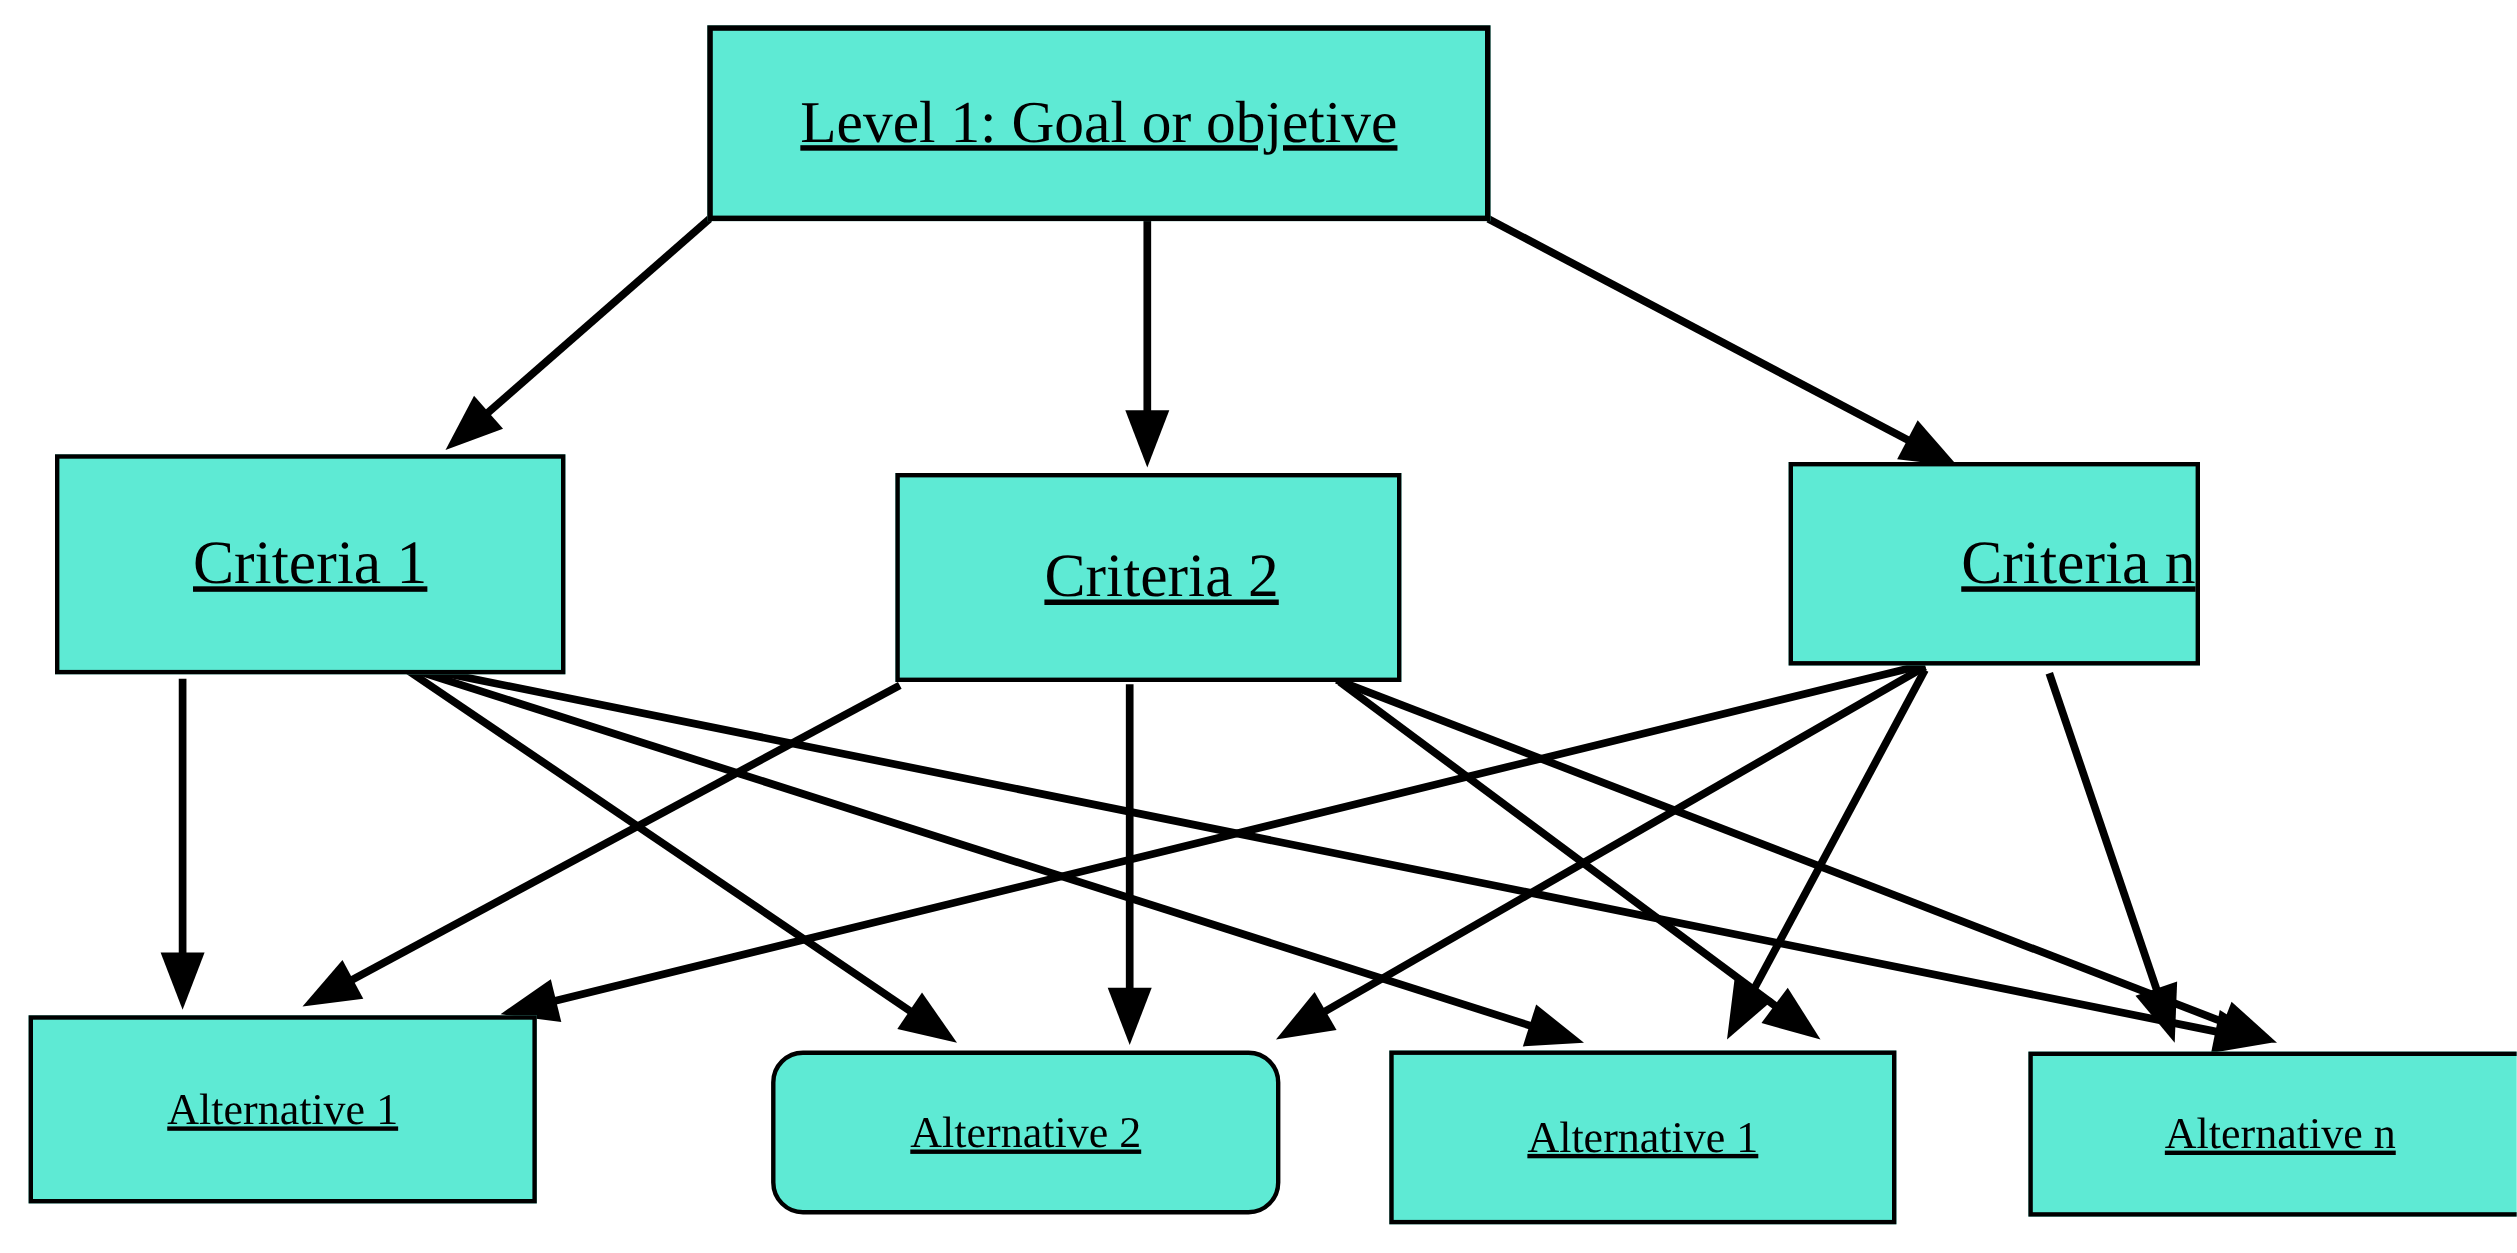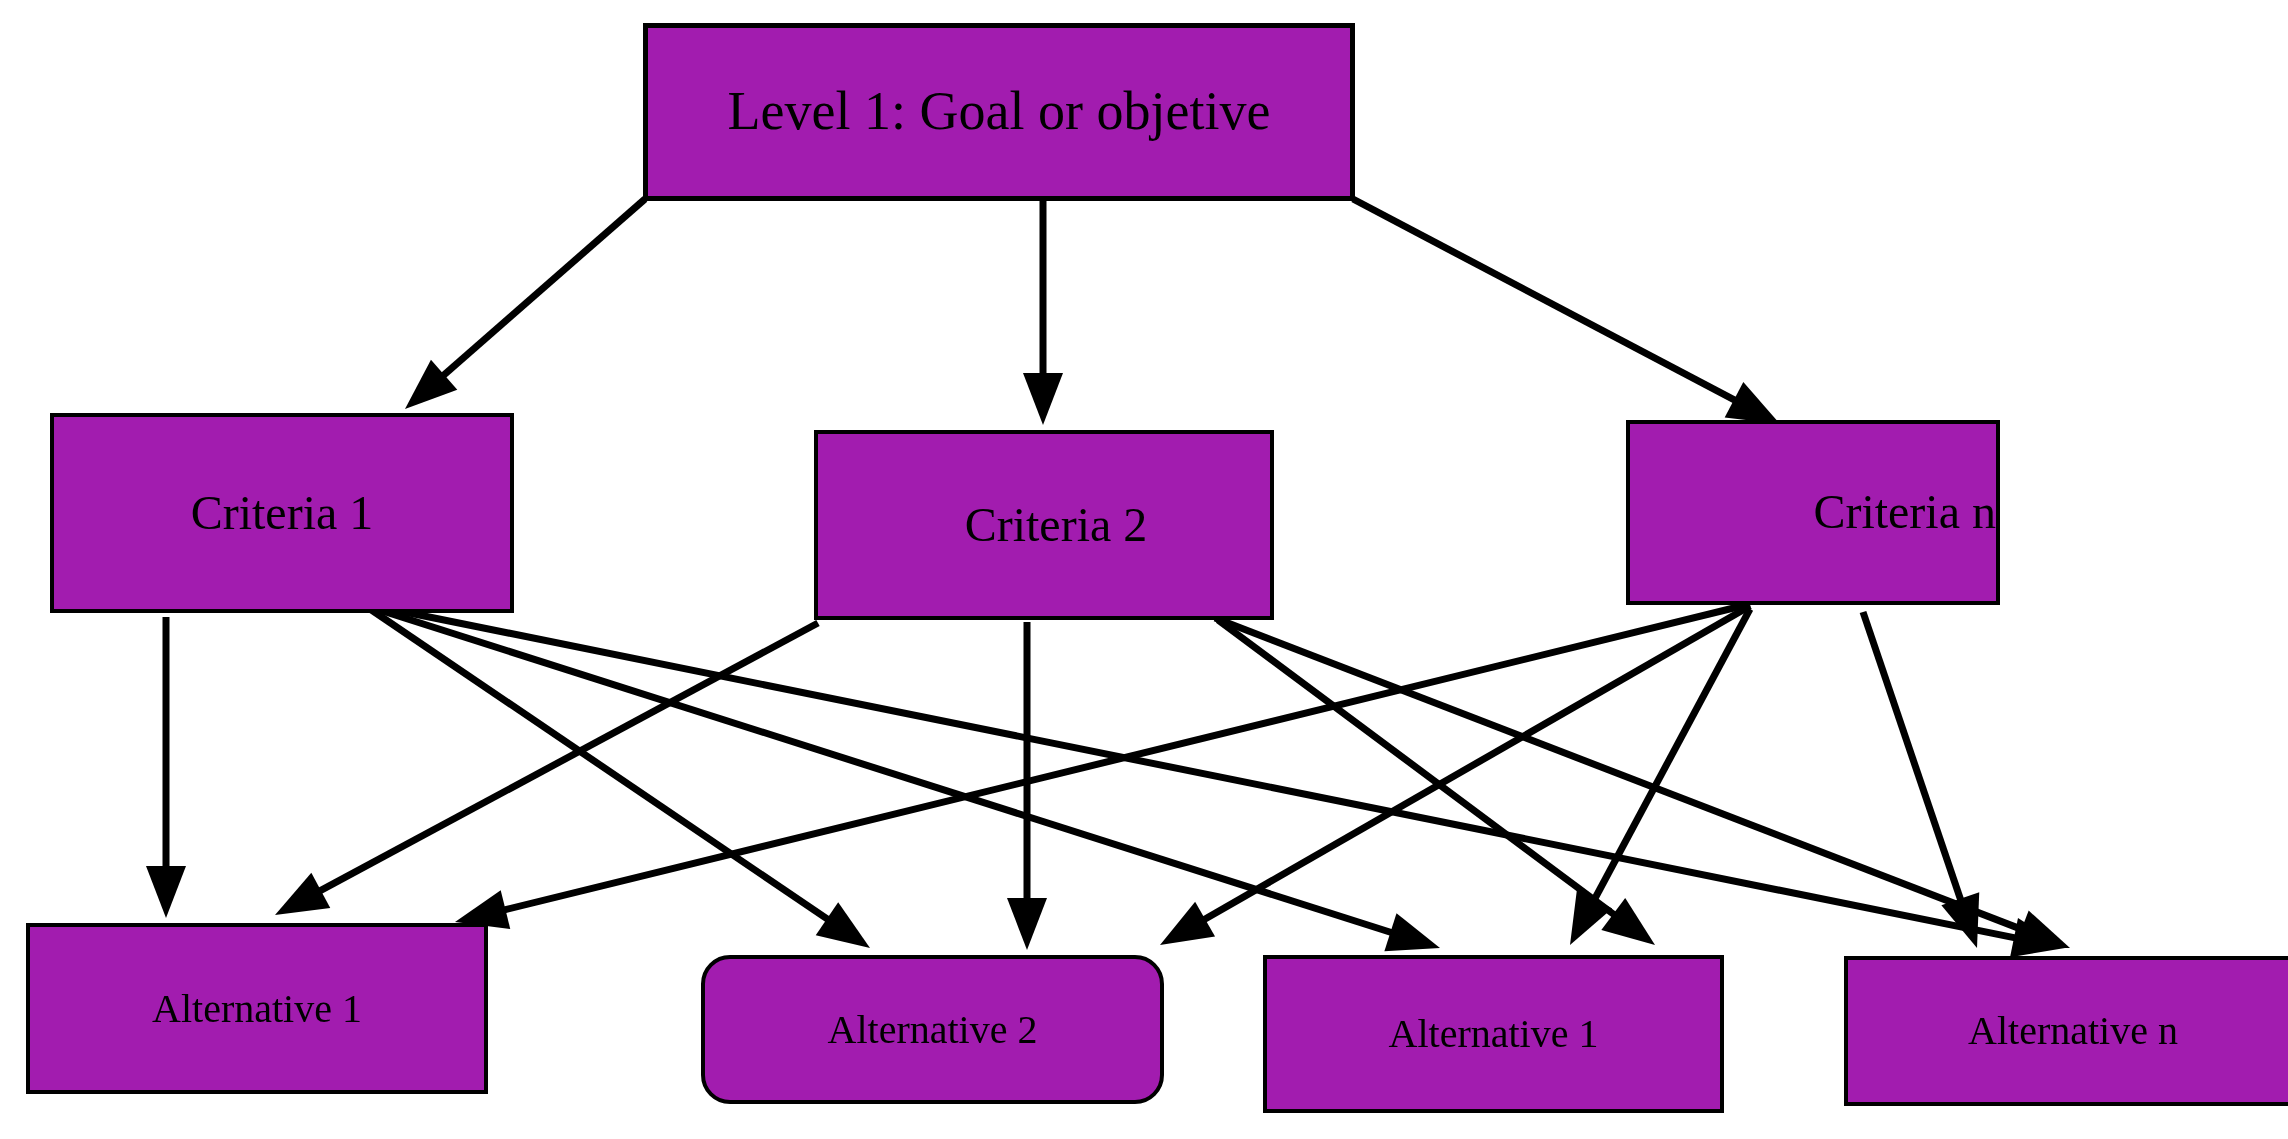--- a/index.html
+++ b/index.html
@@ -22,37 +22,38 @@
     position: absolute;
     left: 0;
     top: 0;
     width: 2288px;
     height: 1139px;
     pointer-events: none;
   }
   .node-box {
     position: absolute;
     box-sizing: border-box;
-    background: #a21caf;
+    background: #5eead4;
     border: 4px solid #000000;
     display: flex;
     align-items: center;
     justify-content: center;
     z-index: 3;
+    text-decoration: underline;
   }
   .node-label {
     font-family: "Liberation Serif", "DejaVu Serif", serif;
     color: #000000;
     line-height: 1.1;
     white-space: nowrap;
     text-align: center;
   }
   .goal-box   { border-width: 5px; }
   .goal-label     { font-size: 54px; }
-  .criteria-label { font-size: 48px; }
+  .criteria-label { font-size: 56px; }
   .alt-label      { font-size: 40px; }
 </style>
 </head>
 <body>
 
 <div id="diagram-root">
 
   <svg id="edge-layer" viewBox="0 0 2288 1139" width="2288" height="1139" xmlns="http://www.w3.org/2000/svg" aria-hidden="true">
       <g>
         <line x1="645" y1="199" x2="436.60822117768885" y2="381.34280646952226" stroke="#000000" stroke-width="7" stroke-linecap="butt"></line>

